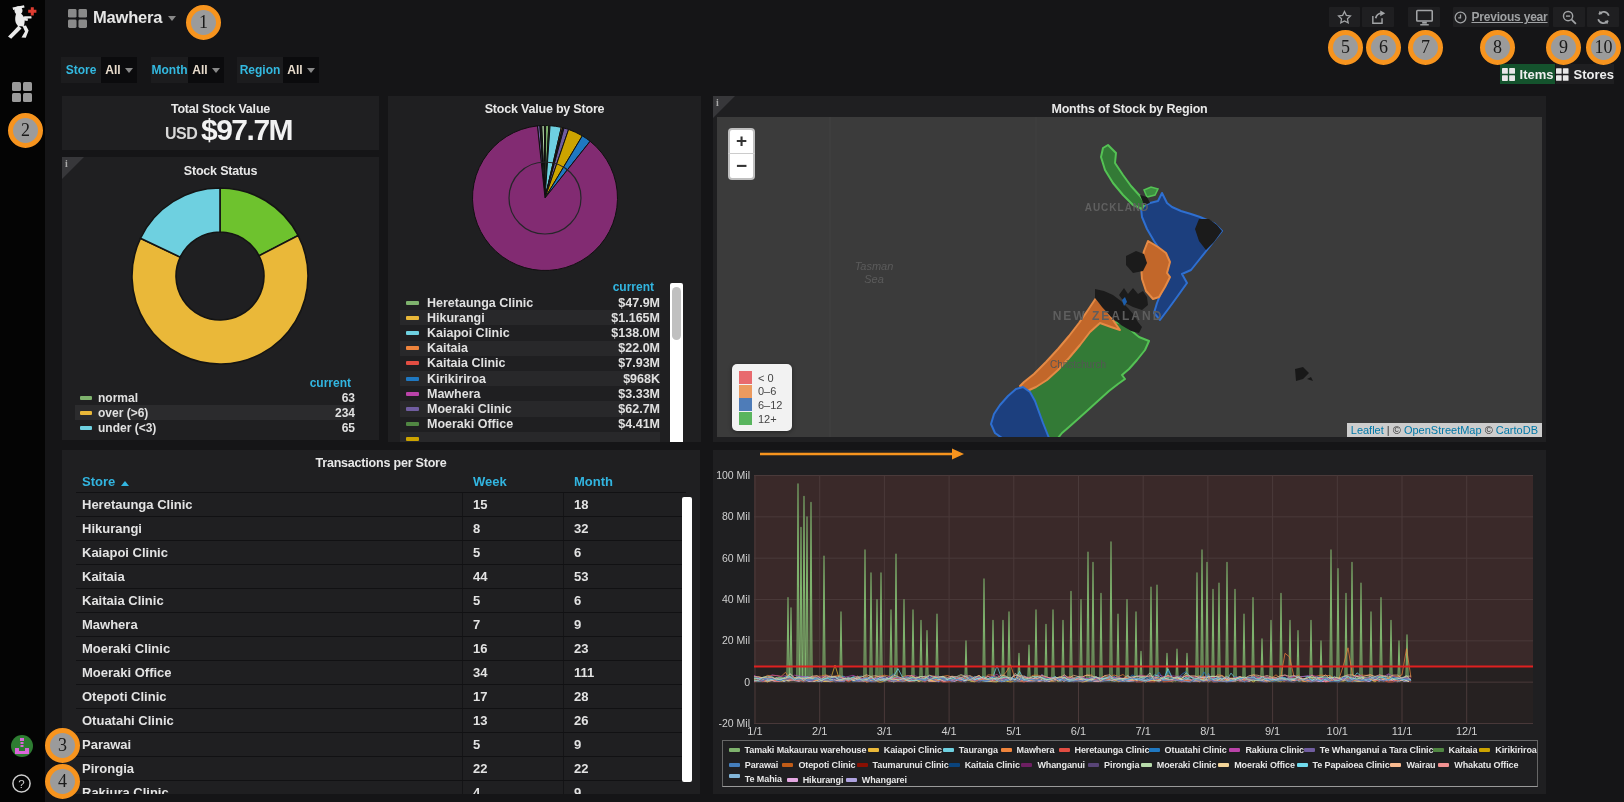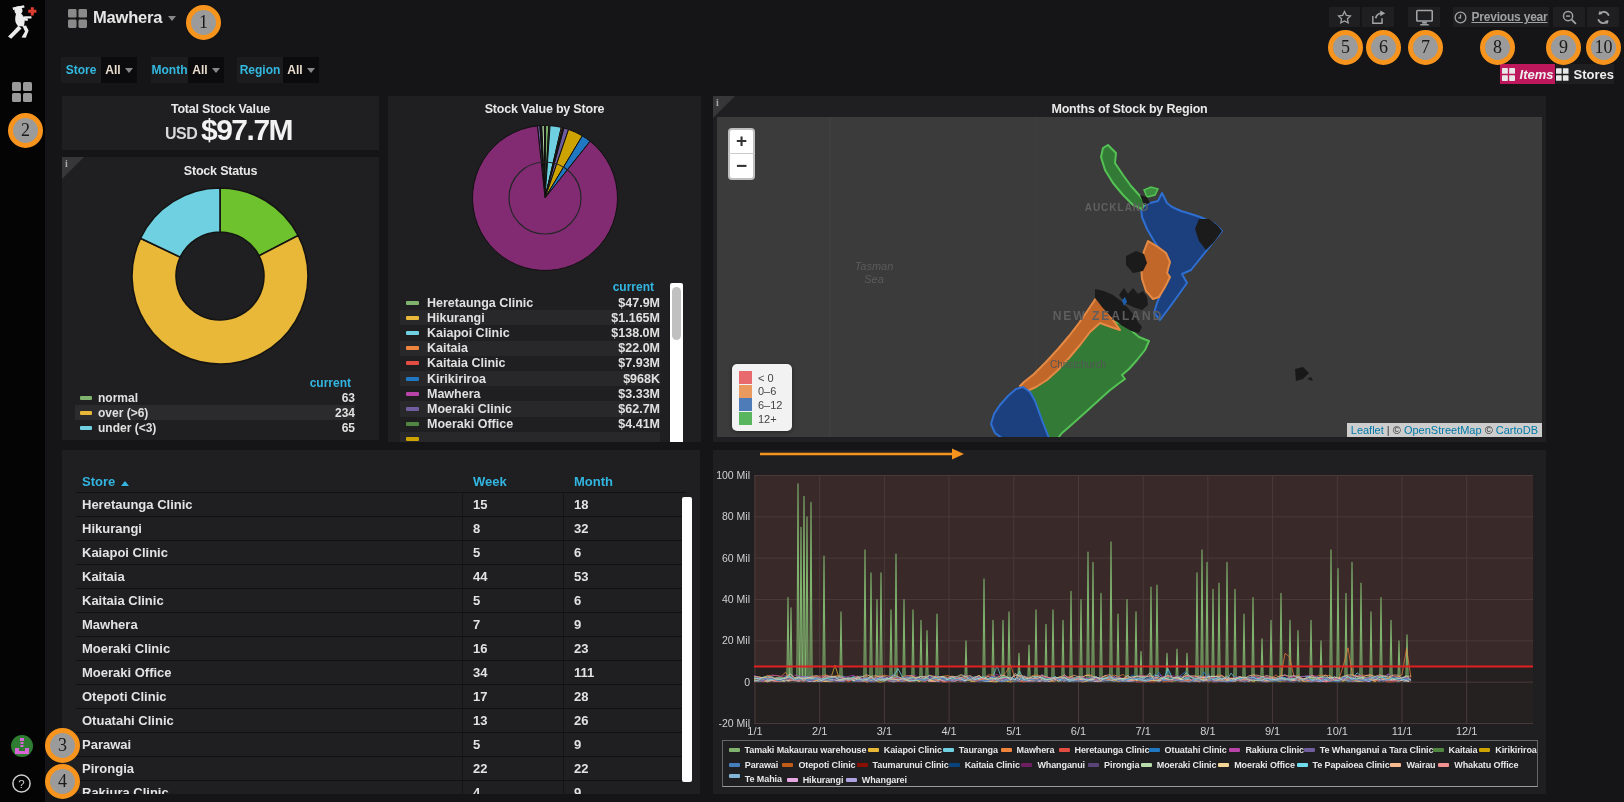--- a/index.html
+++ b/index.html
@@ -113,21 +113,21 @@
   </div>
   <div class="tbtn" style="left:1587px;width:32px;">
     <svg width="17" height="17" viewBox="0 0 24 24">
         <path d="M19.5 9.5 A8 8 0 0 0 5.6 7.0" fill="none" stroke="#a2a4a6" stroke-width="2.4"></path>
         <path d="M6.5 2.5 L5.2 8.2 L10.8 7.2 Z" fill="#a2a4a6"></path>
         <path d="M4.5 14.5 A8 8 0 0 0 18.4 17" fill="none" stroke="#a2a4a6" stroke-width="2.4"></path>
         <path d="M17.5 21.5 L18.8 15.8 L13.2 16.8 Z" fill="#a2a4a6"></path>
       </svg>
   </div>
 
-  <div class="abs" style="left:1500px;top:64px;width:55px;height:20px;background:#be185d;display:flex;align-items:center;justify-content:center;font-size:13px;font-weight:bold;color:#eee;font-style:italic;">
+  <div class="abs" style="left:1500px;top:64px;width:55px;height:20px;background:#14532d;display:flex;align-items:center;justify-content:center;font-size:13px;font-weight:bold;color:#eee;">
     <svg width="13" height="13" viewBox="0 0 20 20" style="margin-right:5px">
         <g fill="#e8e8e8">
           <rect x="0" y="0" width="9" height="9" rx="1"></rect>
           <rect x="11" y="0" width="9" height="9" rx="1"></rect>
           <rect x="0" y="11" width="9" height="9" rx="1"></rect>
           <rect x="11" y="11" width="9" height="9" rx="1"></rect>
         </g>
       </svg>Items
   </div>
   <div class="abs" style="left:1556px;top:64px;width:58px;height:20px;background:#1f1f21;display:flex;align-items:center;justify-content:center;font-size:13px;font-weight:bold;color:#eee;">
@@ -328,20 +328,21 @@
           </div>
       </div>
 
       <div class="abs" style="right:0;bottom:0;background:rgba(255,255,255,0.75);font-size:11px;color:#333;padding:1px 4px;">
         <span style="color:#0078a8">Leaflet</span> | © <span style="color:#0078a8">OpenStreetMap</span> © <span style="color:#0078a8">CartoDB</span>
       </div>
     </div>
   </div>
 
   <div class="panel" style="left:62px;top:450px;width:638px;height:344px;">
+    <div class="ptitle">Transactions per Store</div>
     <div class="abs" id="tablebody" style="left:14px;top:24px;right:14px;">
         <div style="display:flex;height:18px;font-size:13px;font-weight:bold;color:#32b5e0;">
     <div style="width:387px;padding-left:6px;">Store <span style="display:inline-block;width:0;height:0;border-left:4px solid transparent;border-right:4px solid transparent;border-bottom:5px solid #32b5e0;margin-left:2px;"></span></div>
     <div style="width:101px;padding-left:10px;">Week</div>
           <div style="flex:1;padding-left:10px;">Month</div>
         </div>
         <div style="display:flex;height:24px;align-items:center;font-size:13px;font-weight:bold;color:#e3e3e3;border-top:1px solid #111113;">
       <div style="width:387px;padding-left:6px;border-right:1px solid #141416;height:100%;display:flex;align-items:center;">Heretaunga Clinic</div>
       <div style="width:101px;padding-left:10px;border-right:1px solid #141416;height:100%;display:flex;align-items:center;">15</div>
       <div style="flex:1;padding-left:10px;height:100%;display:flex;align-items:center;">18</div>

